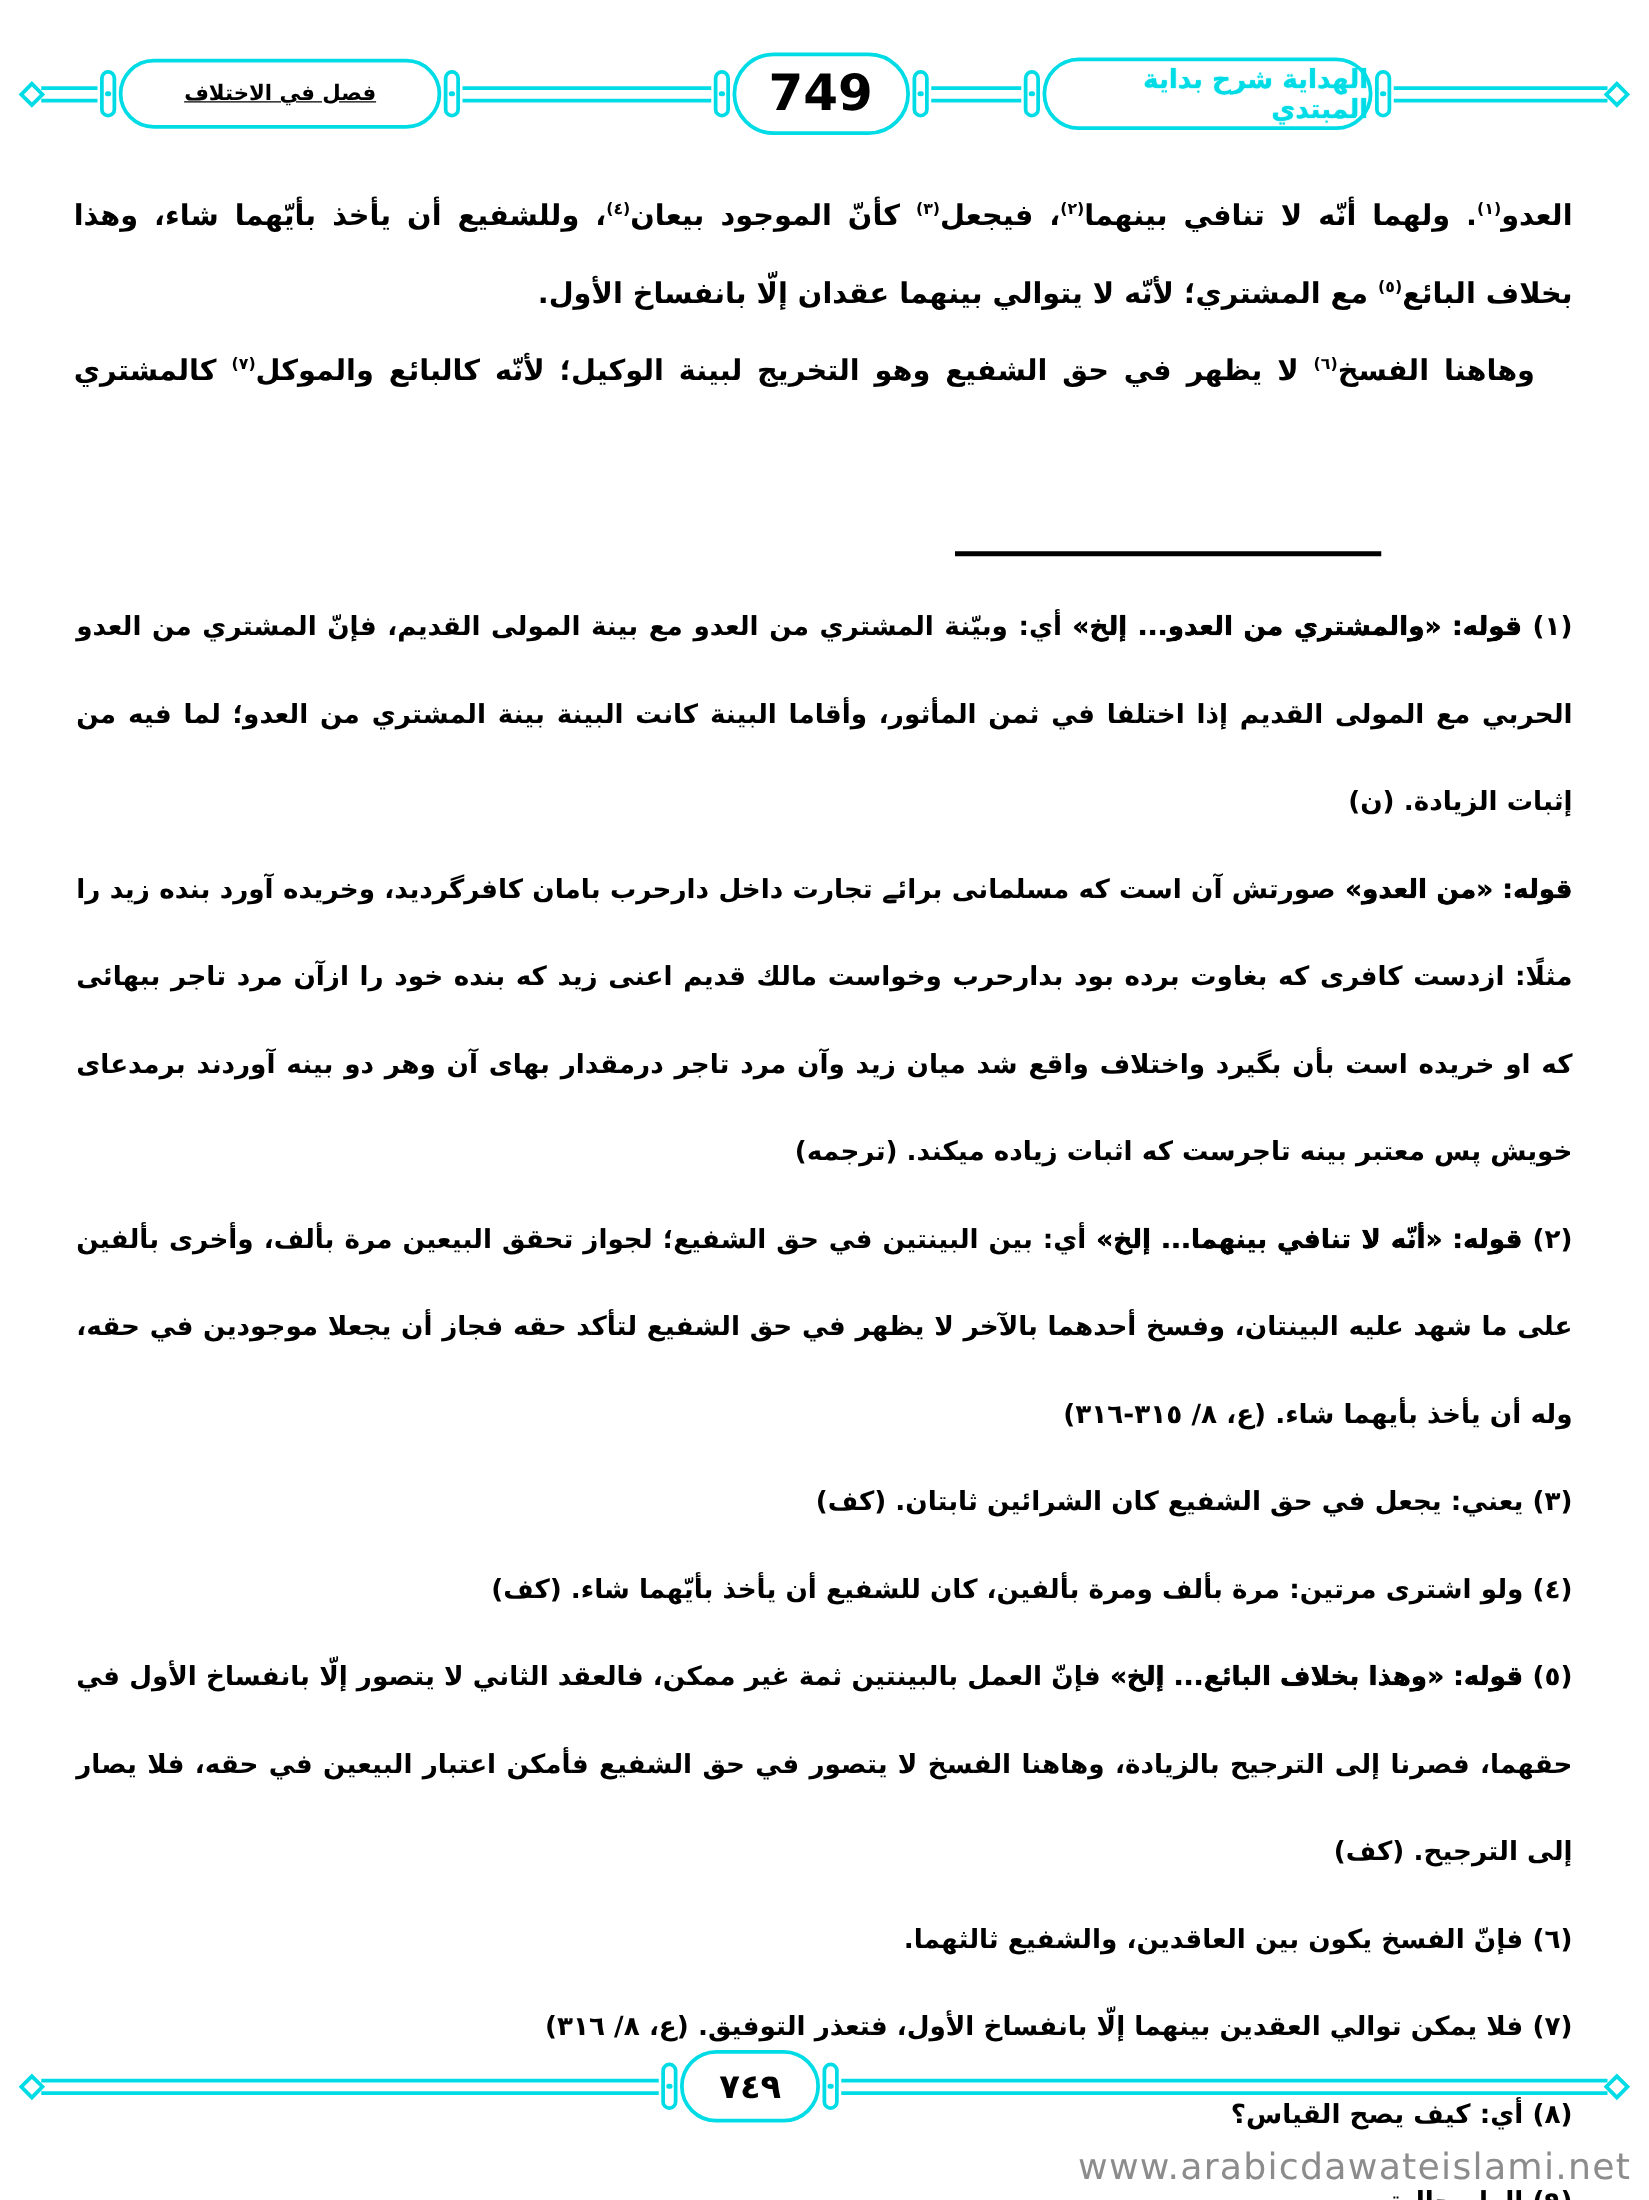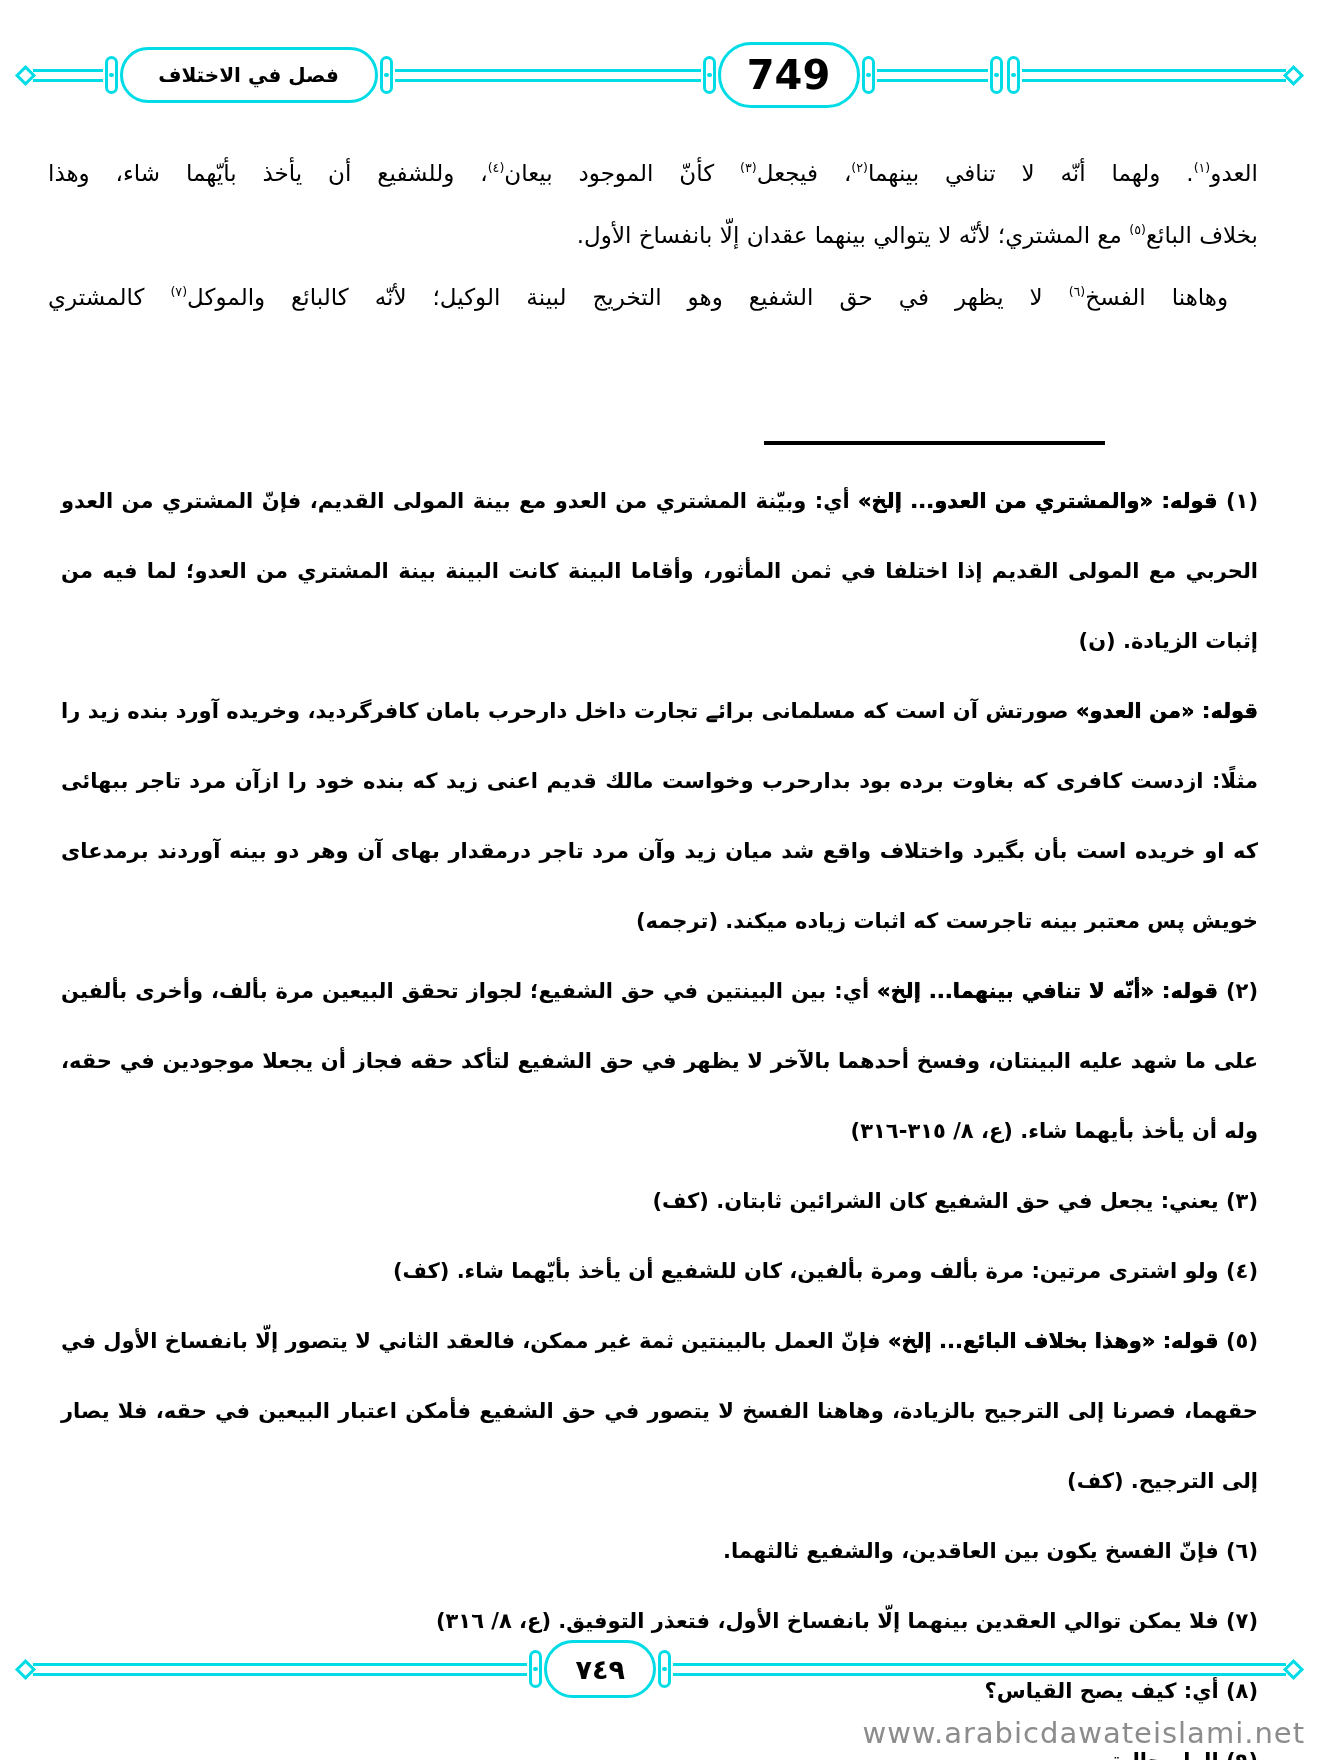--- a/index.html
+++ b/index.html
@@ -36,21 +36,21 @@
   .grow-22{flex-grow:2.2;flex-basis:0;}
   .grow-50{flex-grow:5.0;flex-basis:0;}
   .grow-62{flex-grow:6.2;flex-basis:0;}
   .capsule{
     border:3px solid var(--accent);
     border-radius:40px;
     background:#fff;
     display:flex;align-items:center;justify-content:center;
     flex-shrink:0;
   }
-  .capsule.section{width:258px;height:56px;font-size:20px;font-weight:bold;color:var(--ink);}
+  .capsule.section{width:258px;height:56px;font-size:17px;font-weight:bold;color:var(--ink);text-decoration:underline;}
   .capsule.pagenum{width:142px;height:66px;font-size:40px;font-weight:bold;color:var(--ink);font-family:"DejaVu Sans", sans-serif;}
   .capsule.booktitle{width:264px;height:58px;font-size:21px;font-weight:bold;color:var(--accent);text-shadow:0 0 1px var(--accent);}
   .capsule.folio{width:112px;height:58px;border-radius:30px;font-size:27px;font-weight:bold;color:var(--ink);}
   .cuff{
     width:13px;height:38px;flex-shrink:0;
     border:3px solid var(--accent);
     border-radius:7px;background:#fff;margin:0 2px;
     position:relative;
   }
   .cuff::after{
@@ -58,22 +58,22 @@
     background:var(--accent);border-radius:2px;
   }
   .diamond{
     width:15px;height:15px;flex-shrink:0;
     border:3px solid var(--accent);background:#fff;
     transform:rotate(45deg);
   }
 
   
   .main-text{
-    position:absolute;top:142px;right:61px;left:48px;
-    direction:rtl;font-weight:normal;font-size:23px;
+    position:absolute;top:142px;right:61px;left:59px;
+    direction:rtl;font-weight:bold;font-size:23px;
   }
   .mline{
     line-height:62px;
     text-align:justify;text-align-last:justify;
     text-justify:inter-word;
   }
   .mline.right-only{text-align:right;text-align-last:right;}
   .mline.indent{padding-right:30px;}
   .mline.leader-line{
     display:flex;align-items:baseline;
@@ -132,20 +132,23 @@
   </div>
   <div class="cuff"></div>
   <div class="band-line grow-22"></div>
   <div class="cuff"></div>
   <div class="capsule pagenum">
     <span>749</span>
   </div>
   <div class="cuff"></div>
   <div class="band-line grow-08"></div>
   <div class="cuff"></div>
+  <div class="capsule booktitle">
+    <span dir="rtl">الهداية شرح بداية المبتدي</span>
+  </div>
   <div class="cuff"></div>
   <div class="band-line grow-19"></div>
   <div class="diamond"></div>
 </div>
 
 <div class="main-text">
   <div class="mline"><span>العدو</span><span class="seg-sup">(١)</span><span>. ولهما أنّه لا تنافي بينهما</span><span class="seg-sup">(٢)</span><span>، فيجعل</span><span class="seg-sup">(٣)</span><span> كأنّ الموجود بيعان</span><span class="seg-sup">(٤)</span><span>، وللشفيع أن يأخذ بأيّهما شاء، وهذا</span></div>
   <div class="mline right-only"><span>بخلاف البائع</span><span class="seg-sup">(٥)</span><span> مع المشتري؛ لأنّه لا يتوالي بينهما عقدان إلّا بانفساخ الأول.</span></div>
   <div class="mline indent"><span>وهاهنا الفسخ</span><span class="seg-sup">(٦)</span><span> لا يظهر في حق الشفيع وهو التخريج لبينة الوكيل؛ لأنّه كالبائع والموكل</span><span class="seg-sup">(٧)</span><span> كالمشتري</span></div>
 </div>

